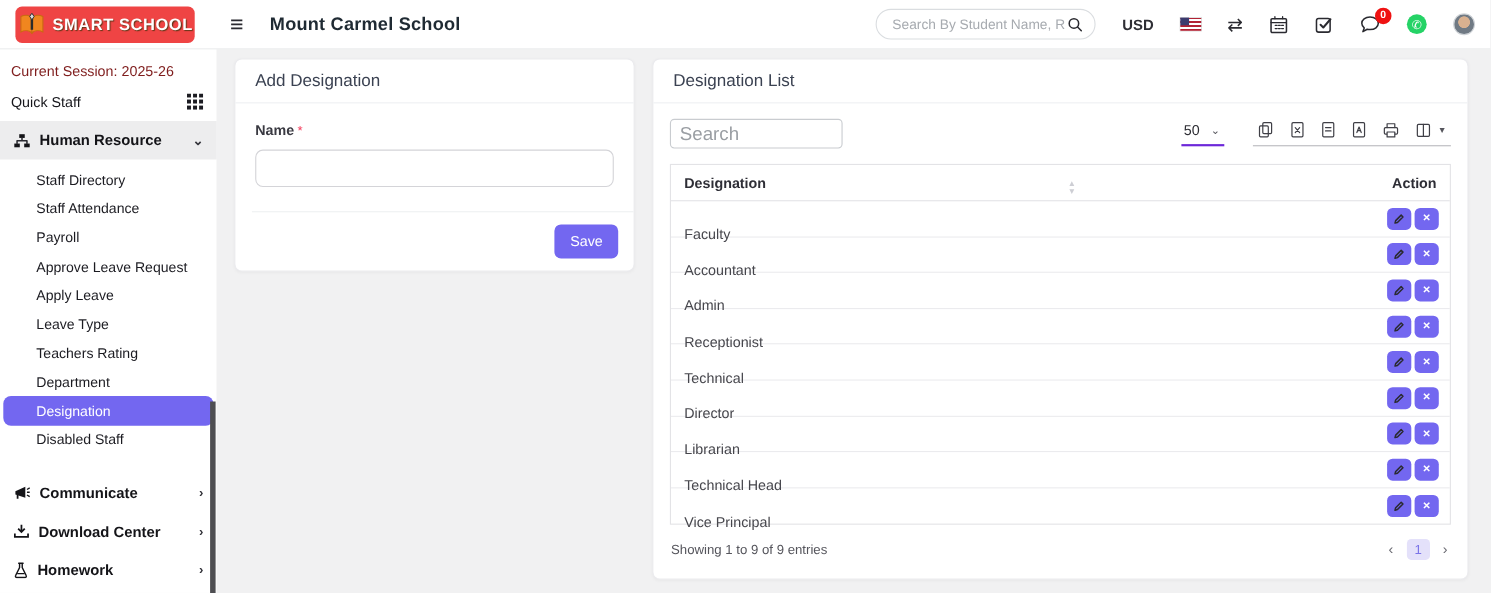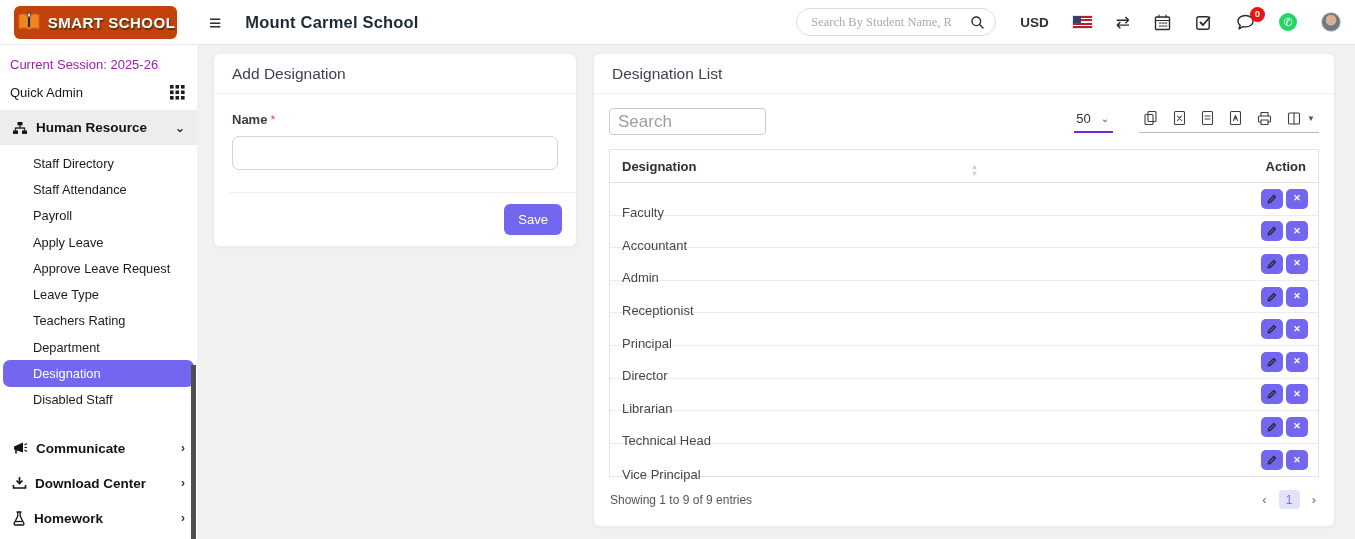--- a/index.html
+++ b/index.html
@@ -2,32 +2,32 @@
 <html><head>
 <meta charset="utf-8">
 <style>
   * { margin:0; padding:0; box-sizing:border-box; }
   html,body { width:1355px; height:539px; overflow:hidden; background:#f1f1f2;
     font-family:"Liberation Sans", sans-serif; color:#26262c; }
 
   
   .topbar { height:45px; background:#fff; border-bottom:1px solid #e6e8ea;
     display:flex; align-items:center; padding:0 14px; }
-  .logo { width:163px; height:33px; background:#c2410c; border-radius:6px;
+  .logo { width:163px; height:33px; background:#ef4444; border-radius:6px;
     display:flex; align-items:center; justify-content:center; gap:6px; flex:none; }
   .logo-book { width:26px; height:24px; flex:none; }
   .logo-text { color:#fff; font-weight:bold; font-size:15px; letter-spacing:.5px;
     text-shadow:1px 1.5px 1px rgba(50,50,10,.75); white-space:nowrap; }
   .hamburger { margin-left:32px; font-size:21px; font-weight:bold; color:#2a2a30; cursor:pointer; line-height:1; }
   .school-title { margin-left:24px; font-weight:bold; font-size:16.5px; color:#1f2a33; letter-spacing:.2px; }
   .topbar-spacer { flex:1; }
   .search-pill { width:200px; height:28px; border:1px solid #dadde0; border-radius:14px;
     display:flex; align-items:center; padding:0 10px 0 14px; background:#fff; }
   .search-pill input { border:none; outline:none; flex:1; font-size:12.5px; color:#a16207;
-    font-family:Liberation Serif, serif; min-width:0; background:transparent; }
+    font-family:Liberation Sans, sans-serif; min-width:0; background:transparent; }
   .search-pill input::placeholder { color:#a7abb0; }
   .top-icons { display:flex; align-items:center; gap:24px; margin-left:24px; }
   .currency { font-size:13.5px; color:#2e2e34; font-weight:bold; }
   .flag { width:19px; height:12px; position:relative; flex:none;
     background:repeating-linear-gradient(#b22234 0 1.7px, #fff 1.7px 3.4px); box-shadow:0 0 0 .5px #ccc; }
   .flag::before { content:""; position:absolute; left:0; top:0; width:8px; height:6.5px; background:#3c3b6e; }
   .glyph-icon { font-size:17px; color:#2a2a30; line-height:1; cursor:pointer; }
   .svg-icon { display:inline-flex; cursor:pointer; line-height:0; }
   .chat-wrap { position:relative; }
   .chat-badge { position:absolute; top:-7px; right:-10px; min-width:15px; height:15px; border-radius:8px;
@@ -36,21 +36,21 @@
   .wa-circle { width:18px; height:18px; border-radius:50%; background:#25d366; color:#fff;
     display:flex; align-items:center; justify-content:center; font-size:11px; cursor:pointer; }
   .avatar { width:20px; height:20px; border-radius:50%; cursor:pointer;
     background:radial-gradient(circle at 50% 40%, #d9b190 0 36%, #707a84 40%);
     border:1px solid #cfd3d7; }
 
   
   .shell { display:flex; height:494px; }
   .sidebar { width:197px; background:#fff; position:relative; flex:none; font-size:13px; }
   .sb-scroll { position:absolute; right:1px; top:320px; width:5px; height:220px; background:#4e4e52; }
-  .sb-session { padding:12px 10px 0 10px; font-size:13px; color:#a21caf; }
+  .sb-session { padding:12px 10px 0 10px; font-size:13px; color:#7f1d1d; }
   .sb-quicklinks { display:flex; align-items:center; justify-content:space-between; padding:13px 12px 10px 10px; }
   .sb-quicklinks .ql-label { font-size:13px; color:#17171c; }
   .sb-group { display:flex; align-items:center; gap:8px; padding:10px 12px; font-weight:bold;
     font-size:13.5px; color:#141418; cursor:pointer; }
   .sb-group.open { background:#ededee; }
   .sb-group .grow { flex:1; }
   .sb-chevron { font-size:12px; color:#33333a; }
   .sb-items { padding:5px 0 6px 0; }
   .sb-item { height:26.3px; display:flex; align-items:center; padding-left:30px; font-size:12.8px;
     color:#1b1b21; cursor:pointer; border-radius:7px; margin:0 3px; }
@@ -167,21 +167,21 @@
     <span class="avatar"></span>
   </div>
 </div>
 
 <div class="shell">
 
   <div class="sidebar">
     <div class="sb-session">Current Session: 2025-26</div>
 
     <div class="sb-quicklinks">
-      <span class="ql-label">Quick Admin</span>
+      <span class="ql-label">Quick Staff</span>
       <span class="svg-icon">
         <svg width="15" height="15" viewBox="0 0 15 15" fill="#1c1c22">
           <rect x="0" y="0" width="3.6" height="3.6"></rect>
             <rect x="5.5" y="0" width="3.6" height="3.6"></rect>
             <rect x="11" y="0" width="3.6" height="3.6"></rect>
           <rect x="0" y="5.5" width="3.6" height="3.6"></rect>
             <rect x="5.5" y="5.5" width="3.6" height="3.6"></rect>
             <rect x="11" y="5.5" width="3.6" height="3.6"></rect>
           <rect x="0" y="11" width="3.6" height="3.6"></rect>
             <rect x="5.5" y="11" width="3.6" height="3.6"></rect>
@@ -201,22 +201,22 @@
       </span>
       <span>Human Resource</span>
       <span class="grow"></span>
       <span class="sb-chevron">⌄</span>
     </div>
 
     <div class="sb-items">
       <div class="sb-item">Staff Directory</div>
       <div class="sb-item">Staff Attendance</div>
       <div class="sb-item">Payroll</div>
+      <div class="sb-item">Approve Leave Request</div>
       <div class="sb-item">Apply Leave</div>
-      <div class="sb-item">Approve Leave Request</div>
       <div class="sb-item">Leave Type</div>
       <div class="sb-item">Teachers Rating</div>
       <div class="sb-item">Department</div>
       <div class="sb-item active">Designation</div>
       <div class="sb-item">Disabled Staff</div>
     </div>
 
     <div class="sb-bottom">
       <div class="sb-group">
         <span class="svg-icon">
@@ -381,21 +381,21 @@
                 <svg class="ic" width="10" height="10" viewBox="0 0 10 10" stroke="#fff" stroke-width="1.4">
                   <path d="M1.2 8.8 L1.8 6.6 L6.8 1.6 L8.4 3.2 L3.4 8.2 Z"></path>
                 </svg>
               </button>
               <button class="act-btn">
                 <span class="x">✕</span>
               </button>
             </span>
         </div>
         <div class="trow">
-          <span class="td-name">Principal</span>
+          <span class="td-name">Technical</span>
           <span class="td-actions">
               <button class="act-btn">
                 <svg class="ic" width="10" height="10" viewBox="0 0 10 10" stroke="#fff" stroke-width="1.4">
                   <path d="M1.2 8.8 L1.8 6.6 L6.8 1.6 L8.4 3.2 L3.4 8.2 Z"></path>
                 </svg>
               </button>
               <button class="act-btn">
                 <span class="x">✕</span>
               </button>
             </span>

